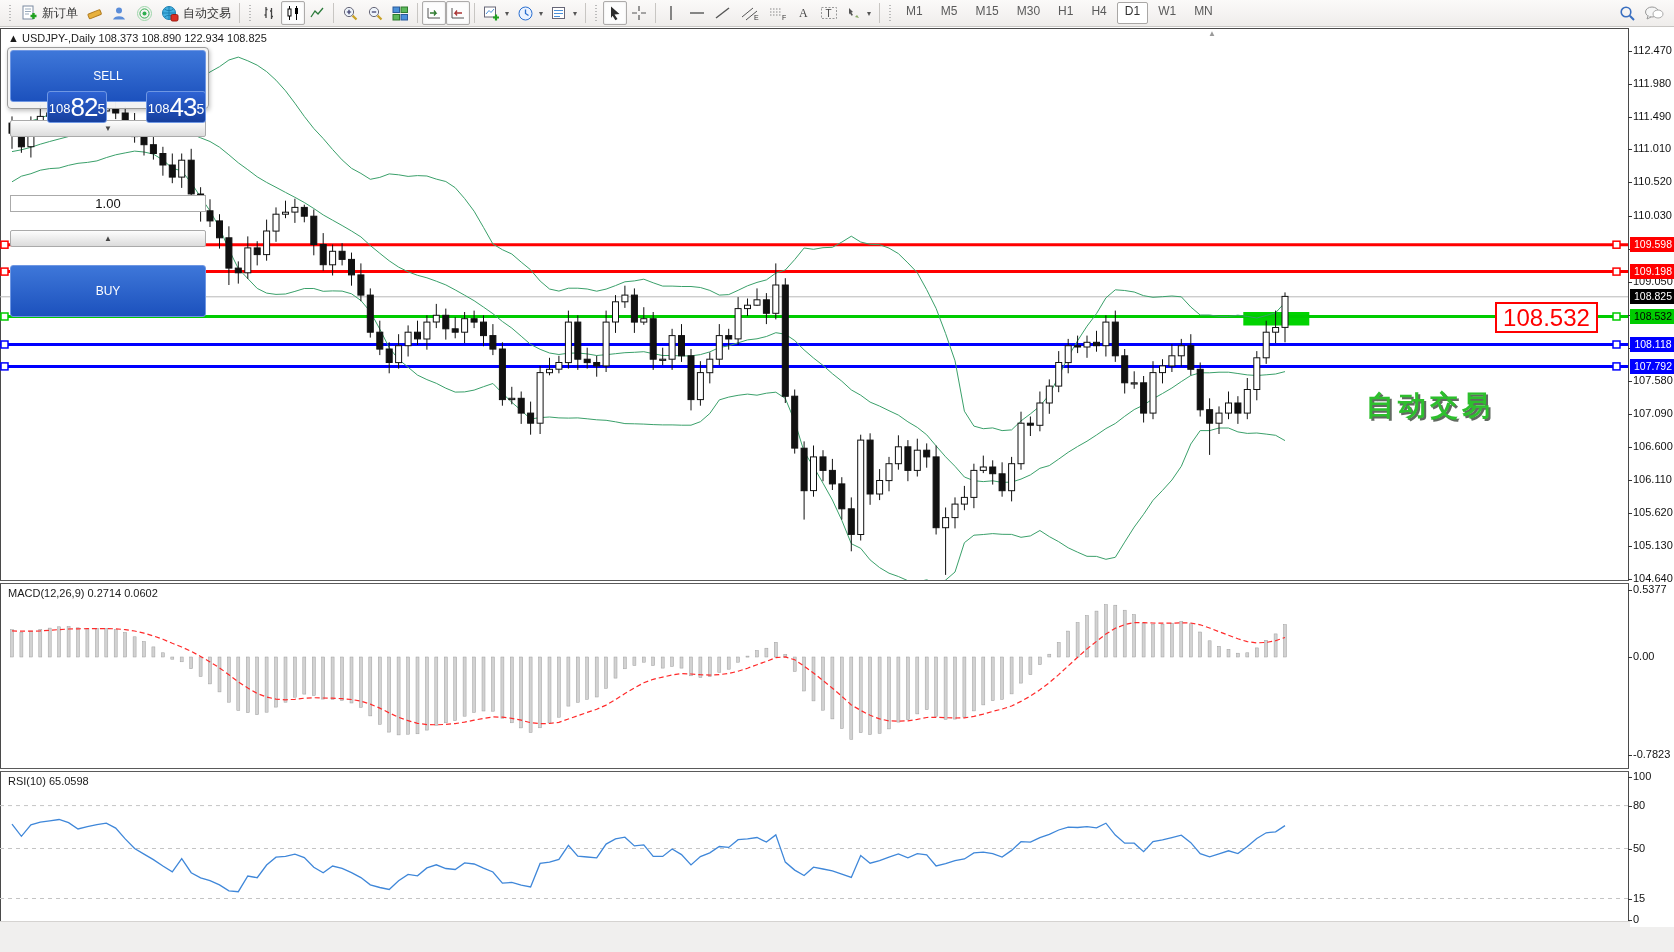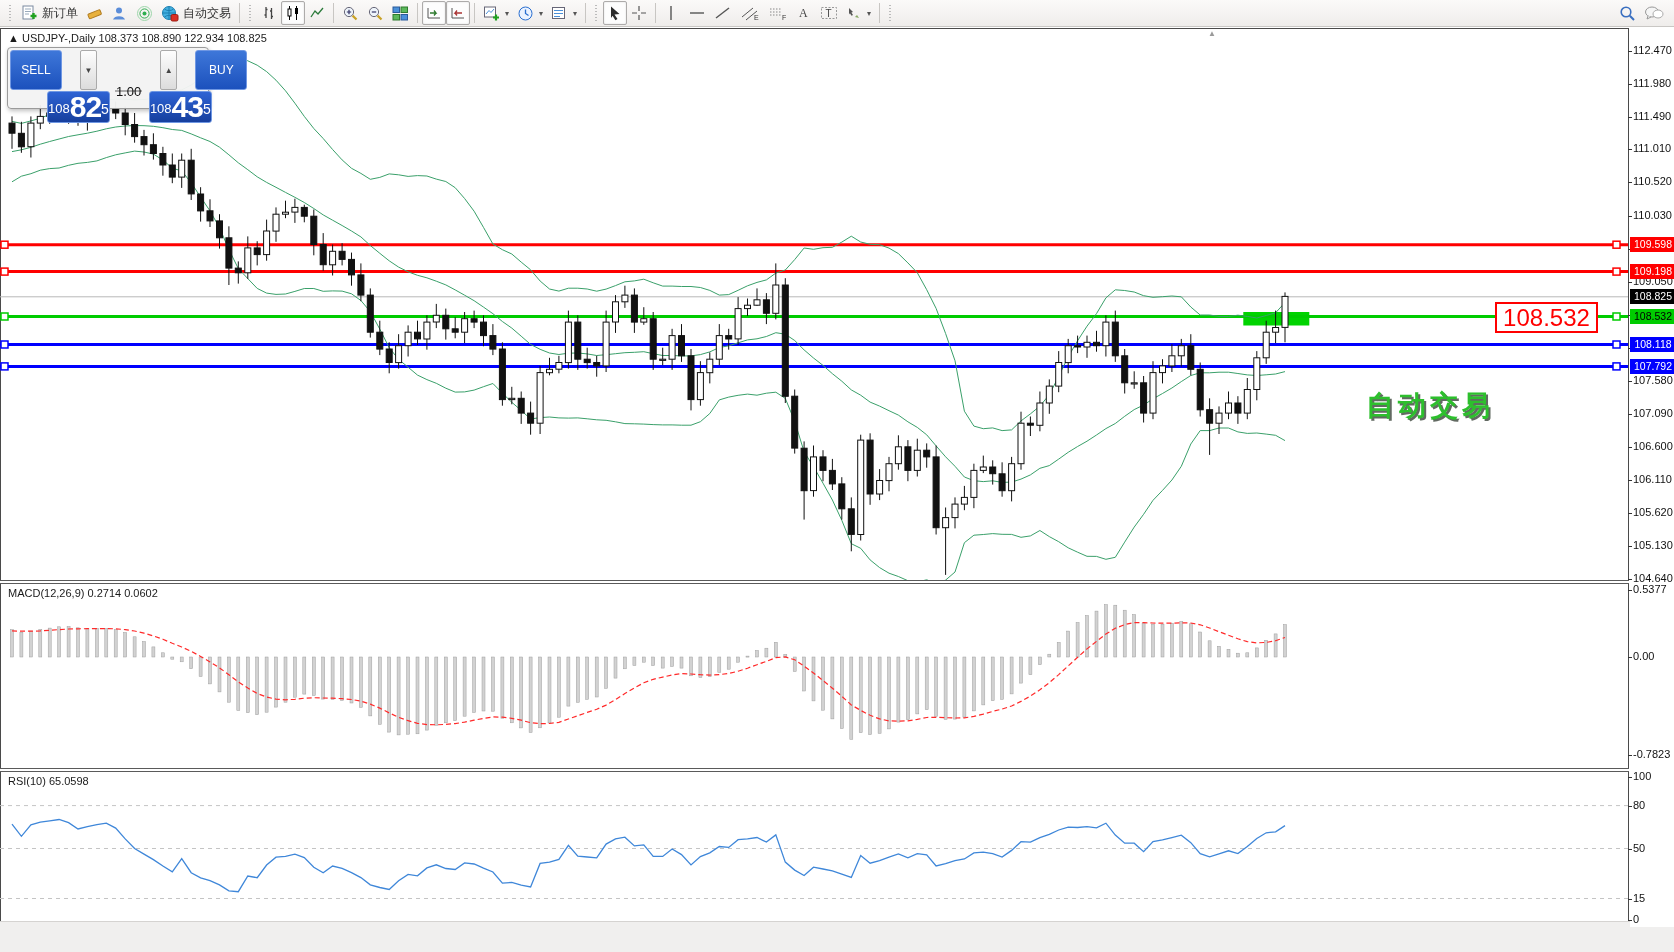--- a/index.html
+++ b/index.html
@@ -40,33 +40,33 @@
   .tick:before { content:""; position:absolute; left:-5px; top:7px; width:4px; height:1px; background:#333; }
   .lvl-label { position:absolute; left:0px; width:46px; height:15px; line-height:15px;
     font-size:10.5px; text-align:center; color:#fff; z-index:5; }
   
   #xlabels { position:absolute; left:0; top:903px; width:1674px; height:16px; overflow:hidden; }
   .xlab { position:absolute; top:0; width:72px; font-size:11px; color:#1a1a1a; text-align:center; white-space:nowrap; }
   
   #trade-panel { position:absolute; left:7px; top:20px; width:202px; height:62px; z-index:8;
     background:rgba(243,243,243,.96); border:1px solid #9a9a9a; border-radius:4px;
     box-shadow:1px 2px 4px rgba(0,0,0,.25); padding:2px; }
-  #tp-row1 { display:flex; height:40px; gap:18px; }
+  #tp-row1 { display:flex; height:40px; gap:18px;flex-direction:column; }
   .tp-btn { flex:0 0 52px; background:linear-gradient(#3e77d9,#1c51bd); border:1px solid #6f97e3;
     border-radius:3px; color:#fff; font-size:12px; display:flex; align-items:center; justify-content:center; }
   .spin { flex:0 0 17px; background:linear-gradient(#fdfdfd,#dcdcdc); border:1px solid #aaa;
     border-radius:2px; font-size:8px; color:#444; display:flex; align-items:center; justify-content:center; }
   #vol-box { flex:1; background:#fff; border:1px solid #aaa; font-size:13px; color:#111;
     display:flex; align-items:center; justify-content:center;margin-top:40px; }
   #tp-row2 { display:flex; height:32px; gap:2px; margin-top:1px; }
   .tp-price { flex:1; background:linear-gradient(#2e63d4,#163f9e); border:1px solid #6f97e3;
     border-radius:3px; color:#fff; display:flex; align-items:flex-end; justify-content:center;
     padding-bottom:1px;margin-left:37px; }
   .p-small { font-size:13px; line-height:24px; }
-  .p-big { font-size:30px; line-height:28px; font-weight:700; letter-spacing:-1px; }
+  .p-big { font-size:26px; line-height:28px; font-weight:400; letter-spacing:-1px; }
   .p-sup { font-size:14px; line-height:34px; align-self:flex-start; }
   
   #price-tag { position:absolute; left:1495px; top:275px; width:103px; height:31px; z-index:7;
     background:#fff; border:2px solid #f00; color:#f00; font-size:24px;
     display:flex; align-items:center; justify-content:center; }
   #annotation { position:absolute; left:1366px; top:360px; z-index:7; font-size:28px; font-weight:bold;
     color:#2dbf2d; text-shadow:2px 2px 0 rgba(70,80,70,.85); letter-spacing:4px; white-space:nowrap; }
   
   #bottomstrip { position:absolute; left:0; top:921px; width:1674px; height:23px; background:#f0efee;
     border-top:1px solid #d5d3d1; }
@@ -243,20 +243,31 @@
   </div>
   <div class="tb-btn">
     <svg width="16" height="16" viewBox="0 0 16 16">
         <path d="M3 3l4 4-1.6.4L7 10l-1.5.8-1.6-2.6L3 9.5z" fill="#555"></path>
         <path d="M13 13l-4-1 2-2z" fill="#8a6"></path>
       </svg>
     <span class="caret">▾</span>
   </div>
   <div class="vsep"></div>
     <div class="grip"></div>
+  <div id="tf-group" style="display:flex;align-items:center;">
+      <div class="tf-btn">M1</div>
+      <div class="tf-btn">M5</div>
+      <div class="tf-btn">M15</div>
+      <div class="tf-btn">M30</div>
+      <div class="tf-btn">H1</div>
+      <div class="tf-btn">H4</div>
+      <div class="tf-btn active">D1</div>
+      <div class="tf-btn">W1</div>
+      <div class="tf-btn">MN</div>
+    </div>
   <div id="tb-right">
     <svg width="17" height="17" viewBox="0 0 17 17">
         <circle cx="7" cy="7" r="4.8" fill="none" stroke="#3a6fc0" stroke-width="1.6"></circle>
         <line x1="10.8" y1="10.8" x2="15" y2="15" stroke="#3a6fc0" stroke-width="2"></line>
       </svg>
     <svg width="20" height="17" viewBox="0 0 20 17">
         <ellipse cx="8" cy="7" rx="6.5" ry="5" fill="#f5f5f5" stroke="#999"></ellipse>
         <path d="M4 11l-1 3 4-2" fill="#f5f5f5" stroke="#999"></path>
         <ellipse cx="14" cy="9" rx="5" ry="4" fill="#fff" stroke="#aaa"></ellipse>
       </svg>

